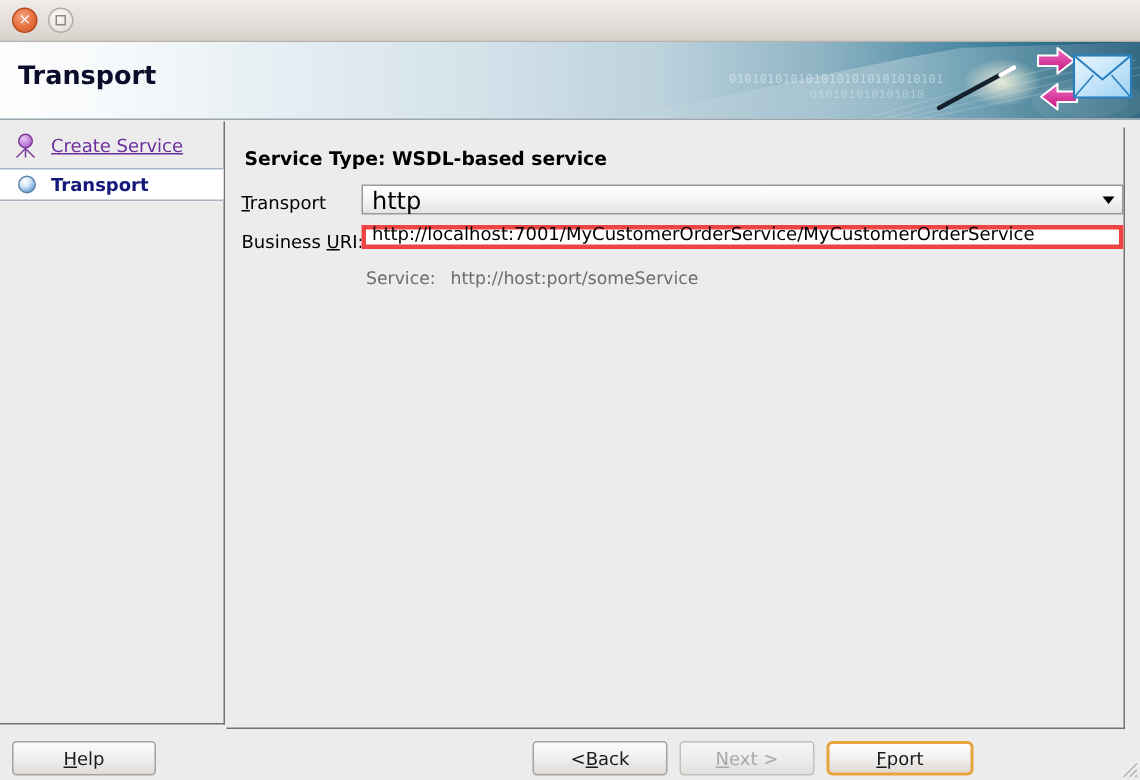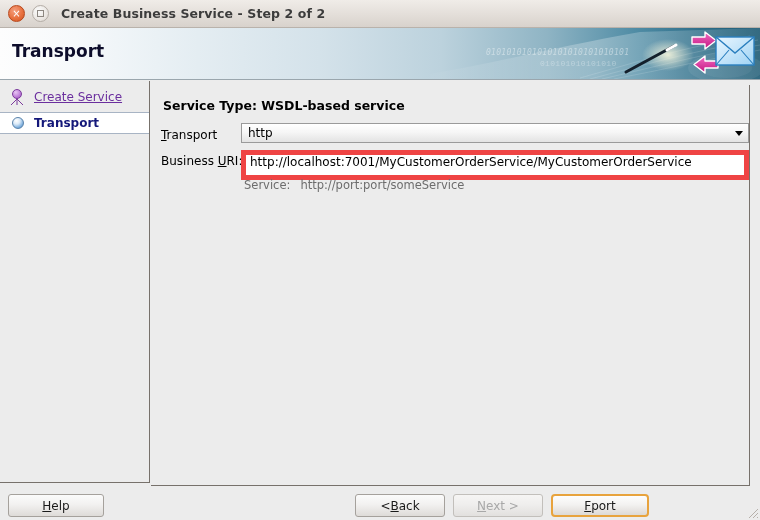--- a/index.html
+++ b/index.html
@@ -100,21 +100,20 @@
     width: 330px; height: 51px;
   }
   .banner-bits {
     position: absolute;
     left: 56px; top: 20px;
     font-family: "DejaVu Sans Mono", monospace;
     font-size: 8px;
     color: rgba(255,255,255,0.42);
     letter-spacing: 0.3px;
     white-space: nowrap;
-    font-style: italic;
   }
   .banner-bits2 {
     position: absolute;
     left: 110px; top: 31px;
     font-family: Liberation Mono, monospace;
     font-size: 8px;
     color: rgba(255,255,255,0.32);
     letter-spacing: 0.3px;
     white-space: nowrap;
   }
@@ -224,21 +223,21 @@
     left: 90px; top: 38px;
     width: 508px; height: 20px;
     border: 1px solid #9a9a9a;
     background: linear-gradient(to bottom, #ffffff 0%, #f6f6f6 45%, #e3e3e3 100%);
     box-sizing: border-box;
     display: flex;
     align-items: center;
   }
   .combo-value {
     padding-left: 6px;
-    font-size: 12px;
+    font-size: 16px;
     color: #000;
     flex: 1 1 auto;
     white-space: nowrap;
     overflow: hidden;
   }
   .combo-arrow-btn {
     width: 19px; height: 18px;
     flex: 0 0 auto;
     display: flex;
     align-items: center;
@@ -248,26 +247,26 @@
   .combo-arrow {
     width: 0; height: 0;
     border-left: 4.5px solid transparent;
     border-right: 4.5px solid transparent;
     border-top: 5px solid #000;
   }
 
   .uri-input {
     position: absolute;
     left: 90px; top: 65px;
-    width: 508px; height: 30px;
-    border: 5px solid #ef4444;
+    width: 508px; height: 16px;
+    border: 3px solid #ef4444;
     background: #ffffff;
     box-sizing: border-box;
     display: flex;
-    align-items: flex-start;
+    align-items: flex-end;
   }
   .uri-text {
     padding-left: 4px;
     font-size: 12px;
     color: #000;
     white-space: nowrap;
     overflow: hidden;
   }
 
   .format-hint {
@@ -321,21 +320,20 @@
 
 <div class="window">
 
   <div class="titlebar">
     <div class="wctrl wctrl-close">
       <span class="glyph">×</span>
     </div>
     <div class="wctrl wctrl-max">
       <span class="glyph"></span>
     </div>
-    <div class="title-text">Create Business Service - Step 2 of 2</div>
   </div>
 
   <div class="banner">
     <div class="banner-title">Transport</div>
 
     <div class="banner-art">
       <svg width="330" height="51" viewBox="0 0 330 51" xmlns="http://www.w3.org/2000/svg">
         <defs>
           <linearGradient id="swoosh" x1="0" y1="0" x2="1" y2="0">
             <stop offset="0" stop-color="#ffffff" stop-opacity="0.02"></stop>
@@ -419,21 +417,21 @@
           <span class="combo-arrow"></span>
         </span>
       </div>
 
       <div class="lbl-endpoint"><span>Business </span><span class="mn">U</span><span>RI:</span></div>
 
       <div class="uri-input">
         <span class="uri-text">http://localhost:7001/MyCustomerOrderService/MyCustomerOrderService</span>
       </div>
 
-      <div class="format-hint"><span class="fmt-key">Service:</span><span>http://port:port/someService</span></div>
+      <div class="format-hint"><span class="fmt-key">Service:</span><span>http://host:port/someService</span></div>
 
     </div>
   </div>
 
   <div class="btn btn-help">
       <span class="mn">H</span>
       <span>elp</span>
     </div>
 
   <div class="btn btn-back">

